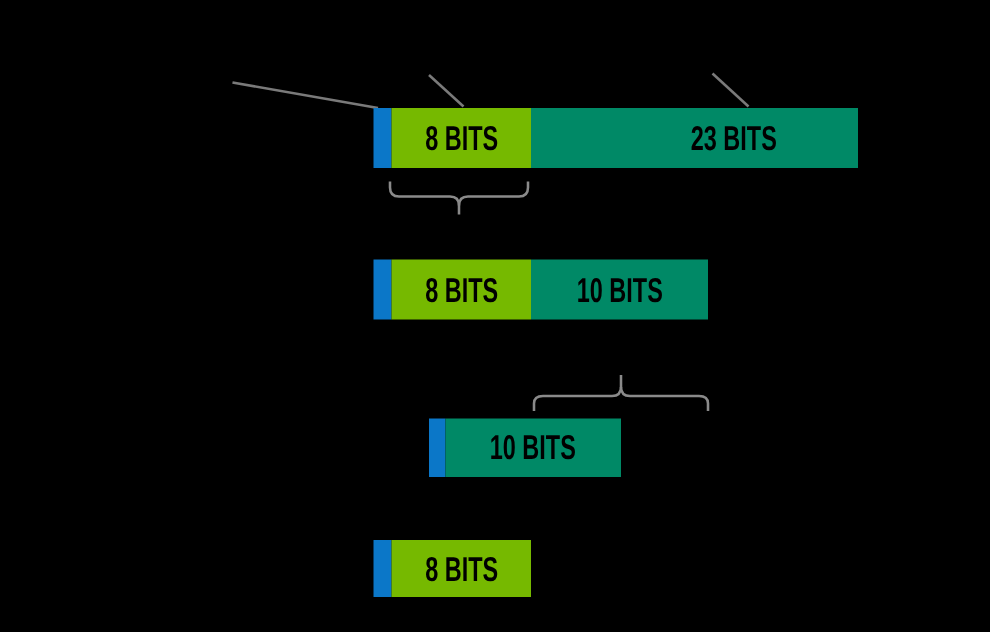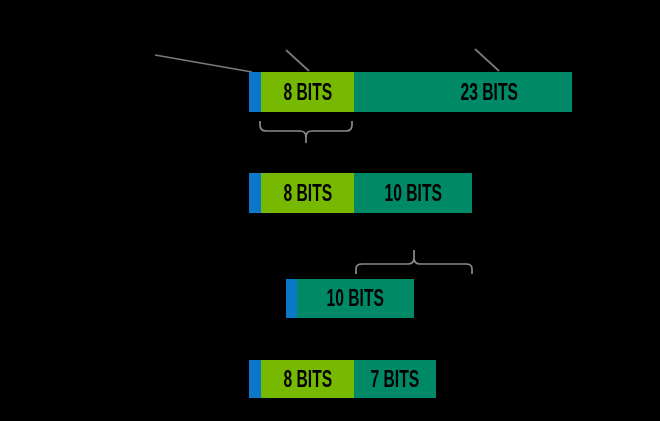--- a/index.html
+++ b/index.html
@@ -90,18 +90,15 @@
     <div class="seg man" style="width:117px">
       <span class="lbl">10 BITS</span>
     </div>
   </div>
 
   <div class="bar row4">
     <div class="seg sign" style="width:12px"></div>
     <div class="seg exp" style="width:93px">
       <span class="lbl">8 BITS</span>
     </div>
-    <div class="seg man" style="width:82px">
-      <span class="lbl">7 BITS</span>
-    </div>
   </div>
 
 </div>
 
 </body></html>

